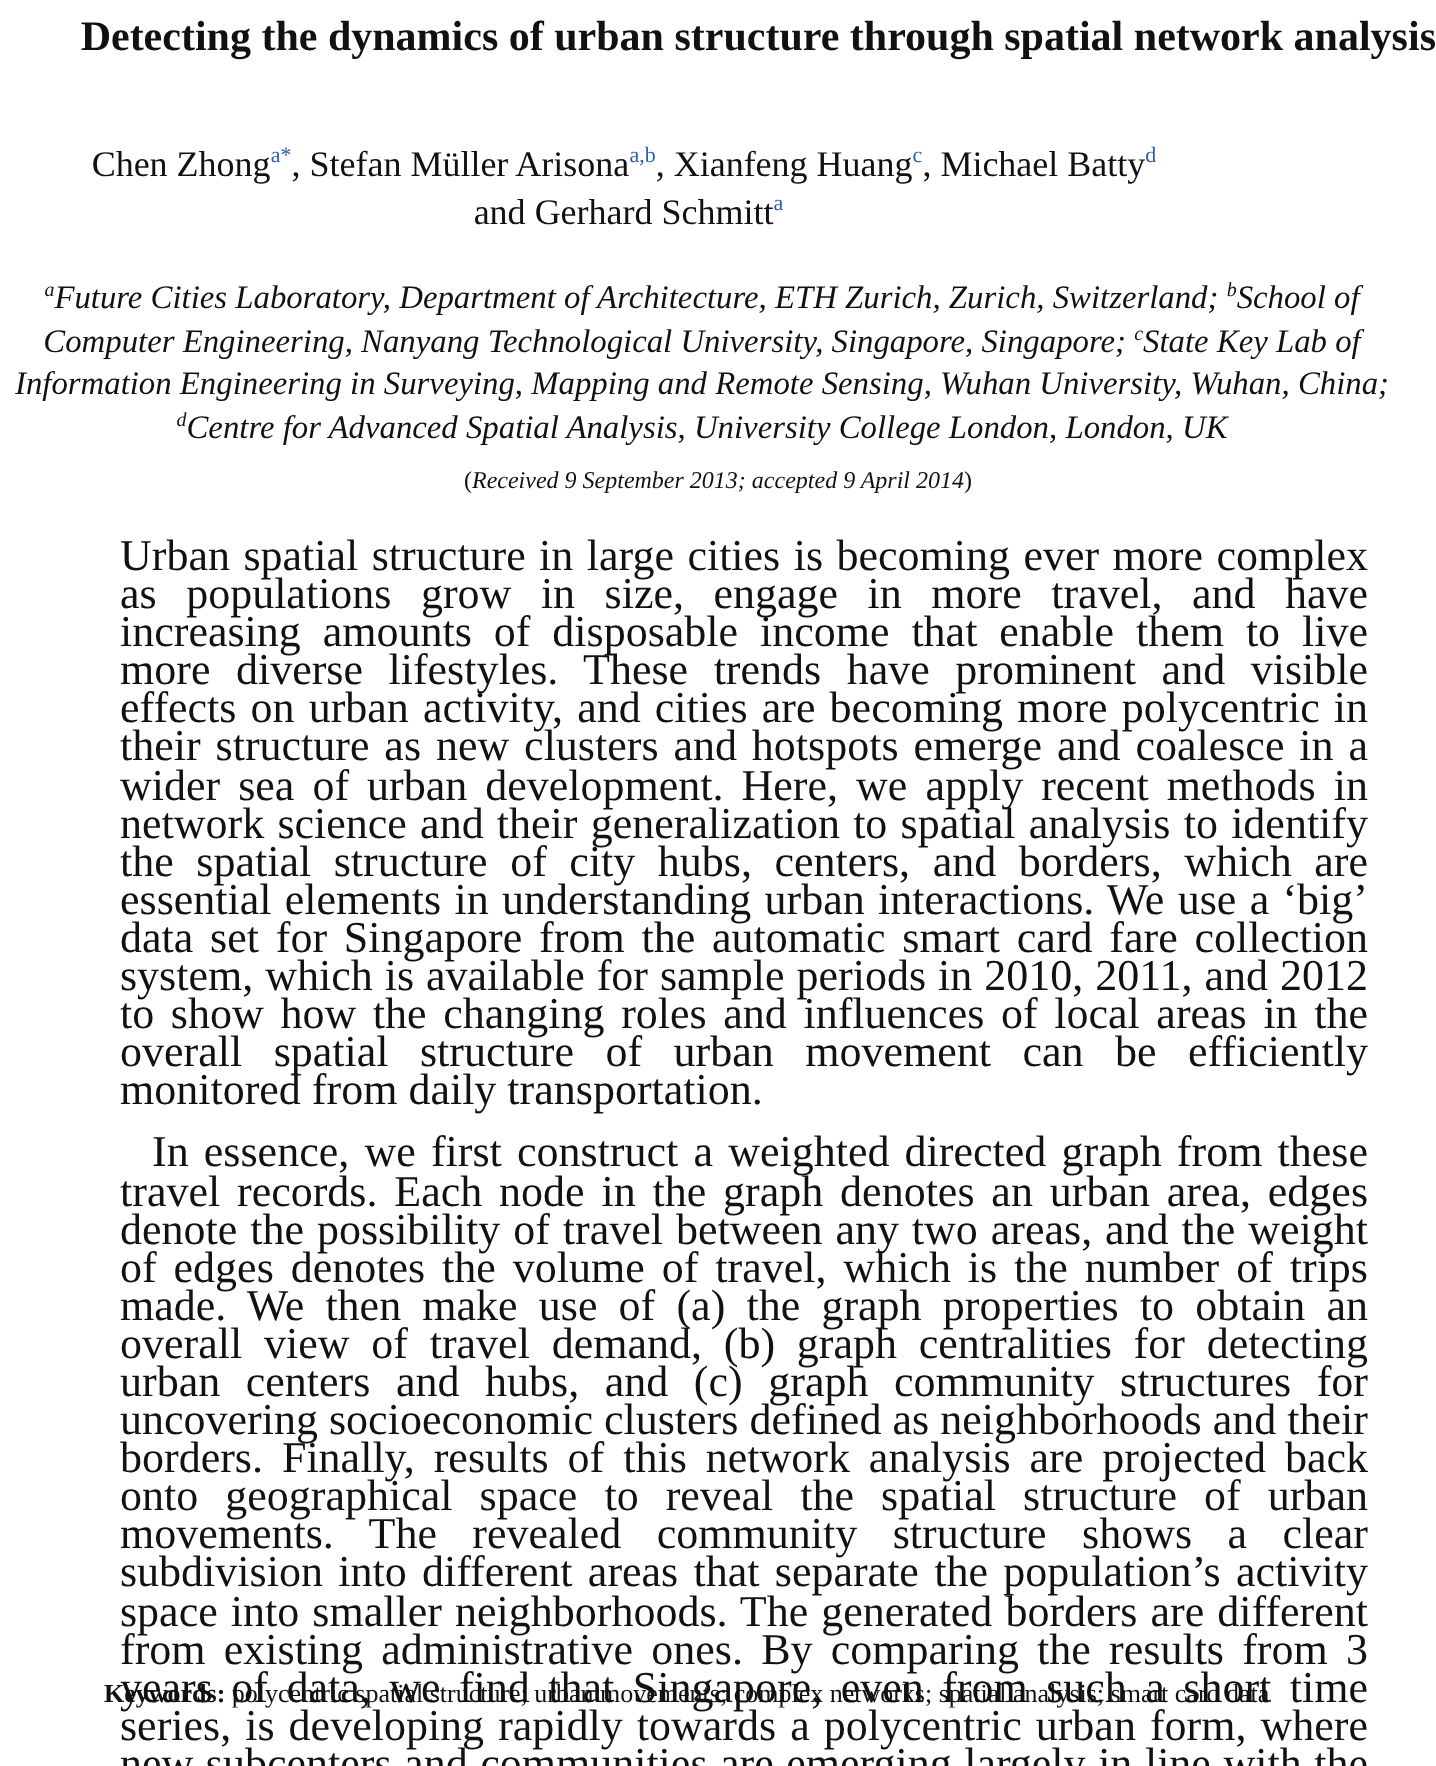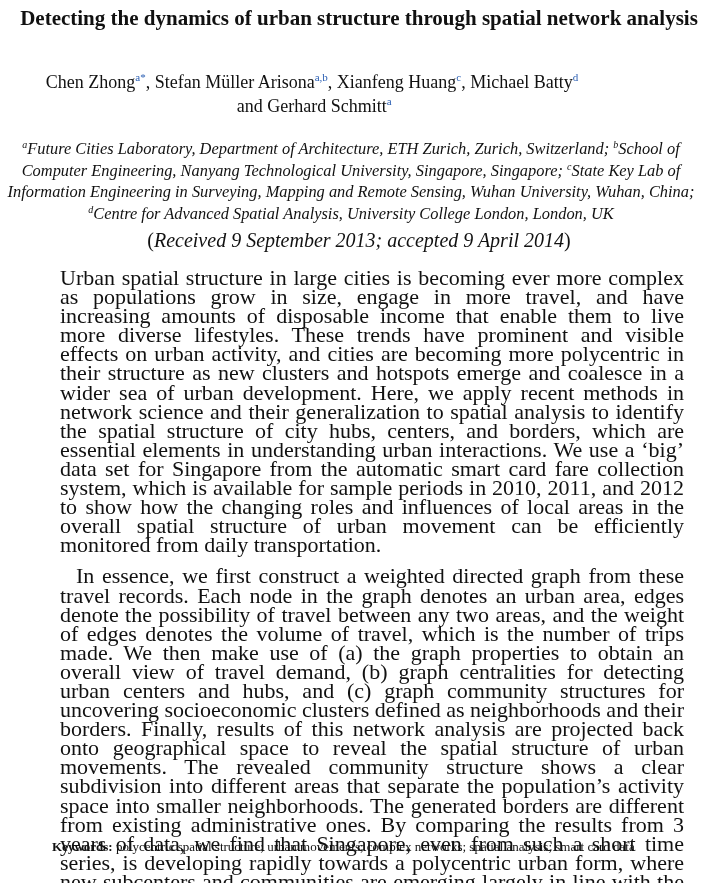--- a/index.html
+++ b/index.html
@@ -1,27 +1,27 @@
 <!DOCTYPE html>
 <html><head>
 <meta charset="utf-8">
 <style>
   html, body { margin: 0; padding: 0; background: #ffffff; }
   body { width: 718px; height: 883px; position: relative; overflow: hidden;
          font-family: "Liberation Serif", "DejaVu Serif", serif; color: #111; }
-  .title { position: absolute; top: 6px; left: 0; width: 718px; text-align: center;
+  .title { position: absolute; top: 6px; left: 0; width: 718px; text-align: right;
            font-weight: bold; font-size: 21px; line-height: 25px; }
   .authors { position: absolute; top: 70px; left: 0; width: 624px; text-align: center;
              font-size: 18px; line-height: 24px; }
   .authors sup { font-size: 11px; color: #2b5fb3; vertical-align: 7px; line-height: 0; }
   .affil { position: absolute; top: 138px; left: 0; width: 702px; text-align: center;
            font-style: italic; font-size: 16.4px; line-height: 21.5px; }
   .affil sup { font-size: 10px; vertical-align: 6px; line-height: 0; }
   .received { position: absolute; top: 230px; left: 0; width: 718px; text-align: center;
-              font-style: italic; font-size: 20px; line-height: 20px; }
+              font-style: italic; font-size: 12px; line-height: 20px; }
   .received span.paren { font-style: normal; }
   .abstract { position: absolute; top: 268px; left: 60px; width: 624px;
               font-size: 22px; line-height: 19.1px; text-align: justify; }
   .abstract p { margin: 0; }
   .abstract p.indent { text-indent: 16px; margin-top: 12px; }
   .keywords { position: absolute; top: 837px; left: 52px; width: 624px;
               font-size: 13px; line-height: 19.1px; text-align: justify; }
   .keywords b { font-weight: bold; }
 </style>
 </head>

